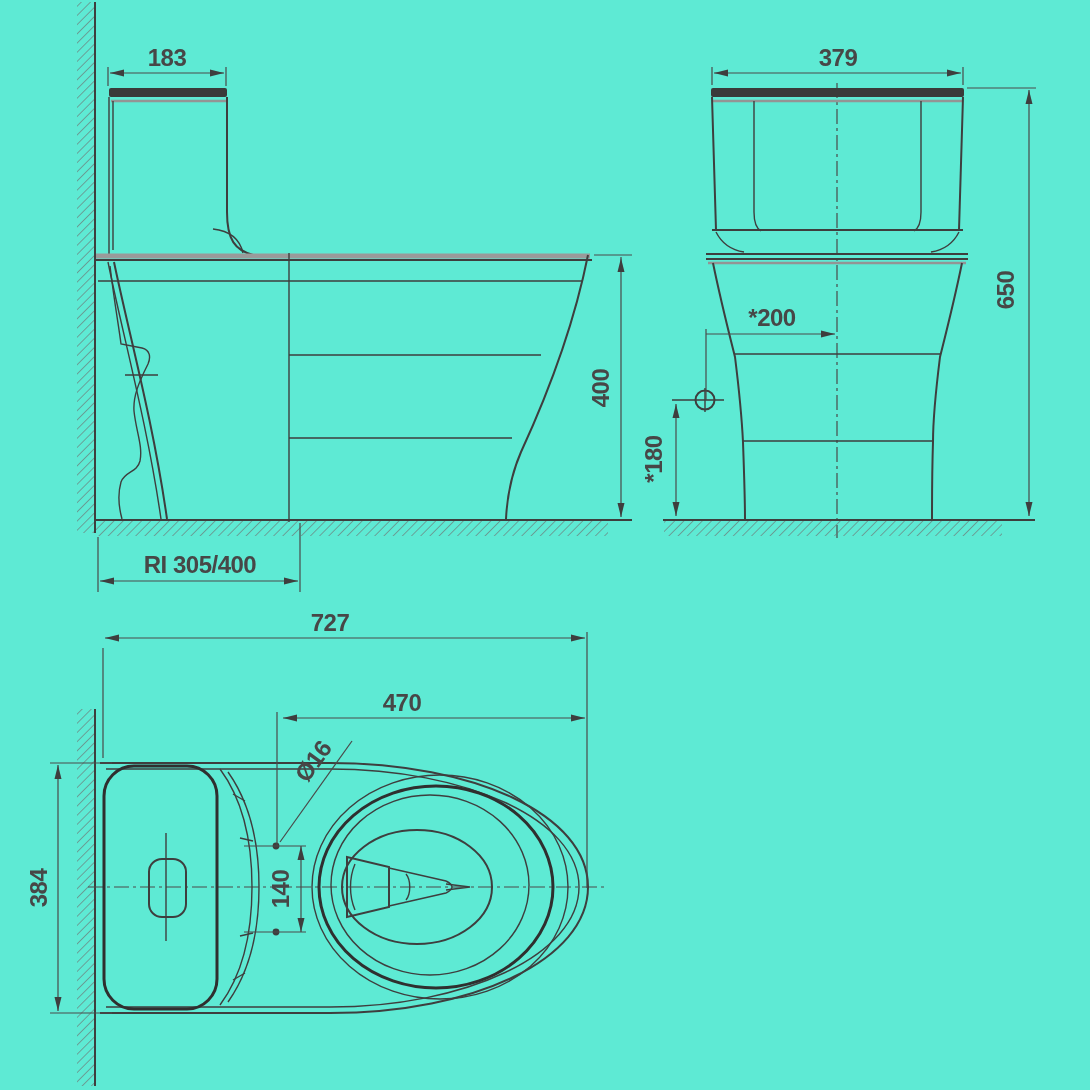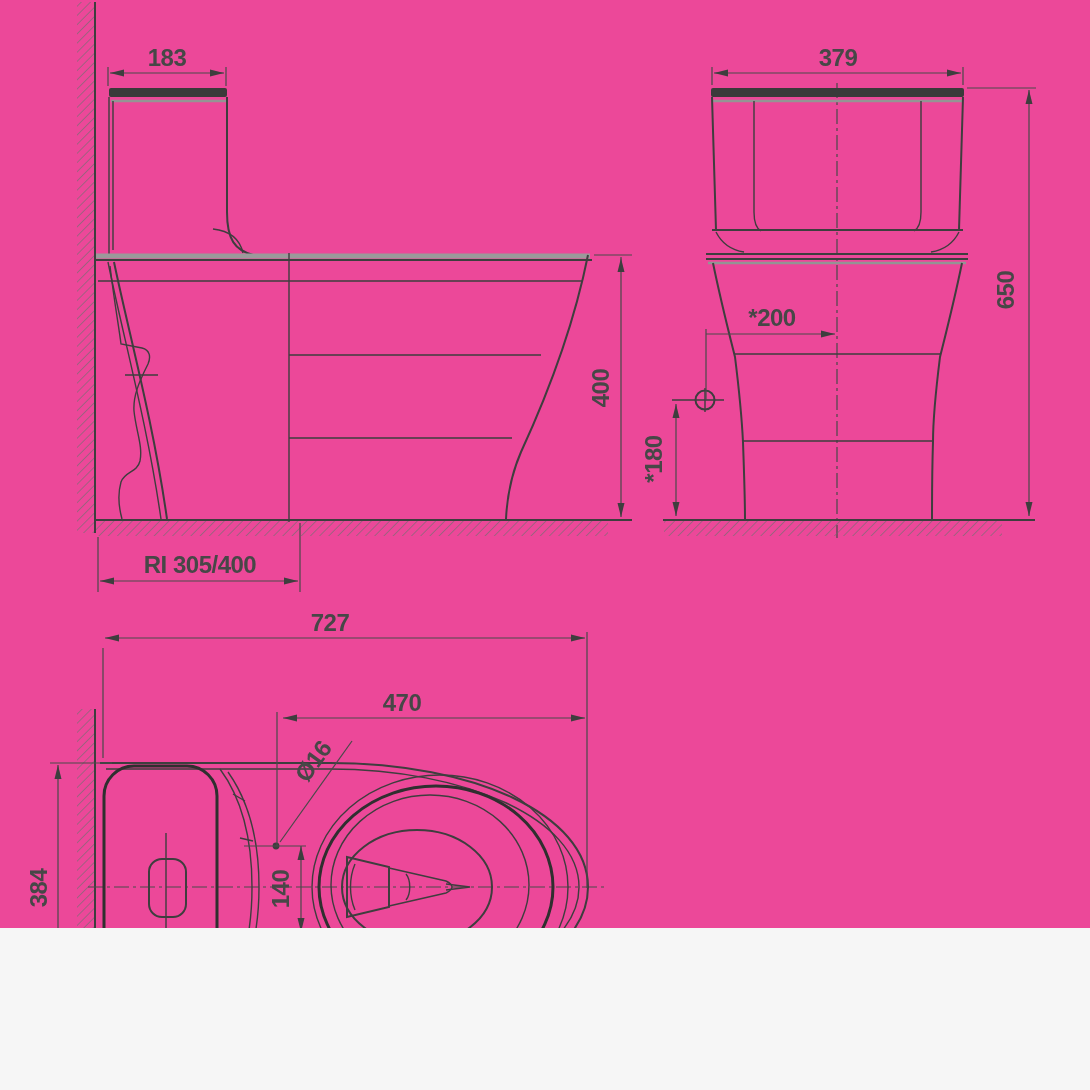--- a/index.html
+++ b/index.html
@@ -1,16 +1,16 @@
 <!DOCTYPE html>
 <html><head>
 <meta charset="utf-8">
 <style>
   html,body{margin:0;padding:0;background:#f6f6f6;}
-  .page{position:relative;width:1090px;height:928px;background:#ec4899;overflow:hidden;
+  .page{position:relative;width:1090px;height:1090px;background:#5eead4;overflow:hidden;
         font-family:"Liberation Sans",sans-serif;}
   svg{position:absolute;left:0;top:0;}
   .ln  {stroke:#3e3e3e;fill:none;stroke-width:2;}
   .ln1 {stroke:#3e3e3e;fill:none;stroke-width:1.4;}
   .ln3 {stroke:#2f2f2f;fill:none;stroke-width:3;}
   .soft{stroke:#949494;fill:none;stroke-width:2.4;}
   .soft5{stroke:#9a9a9a;fill:none;stroke-width:5;}
   .dim {stroke:#4a4a4a;fill:none;stroke-width:1.2;}
   .cl  {stroke:#4a4a4a;fill:none;stroke-width:1.2;stroke-dasharray:15 4 3 4;}
   .arw {fill:#3e3e3e;stroke:none;}

